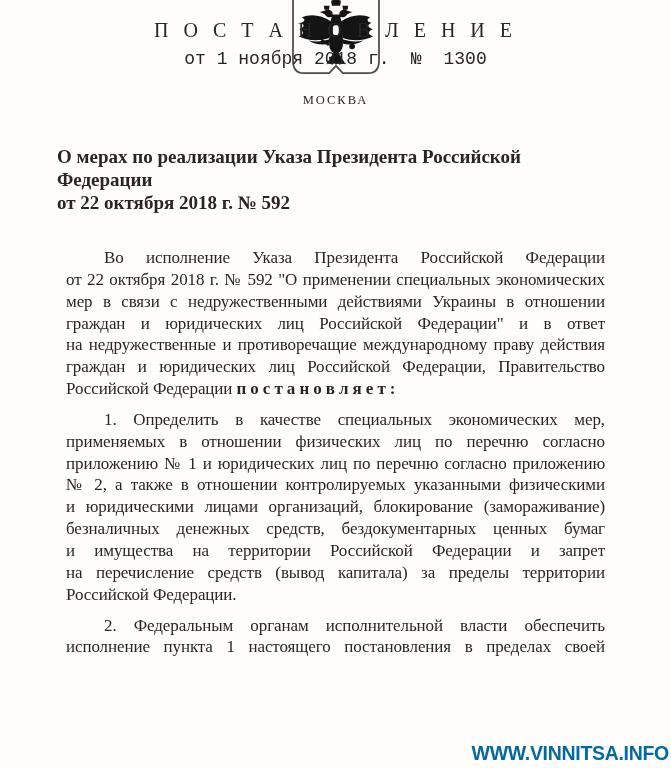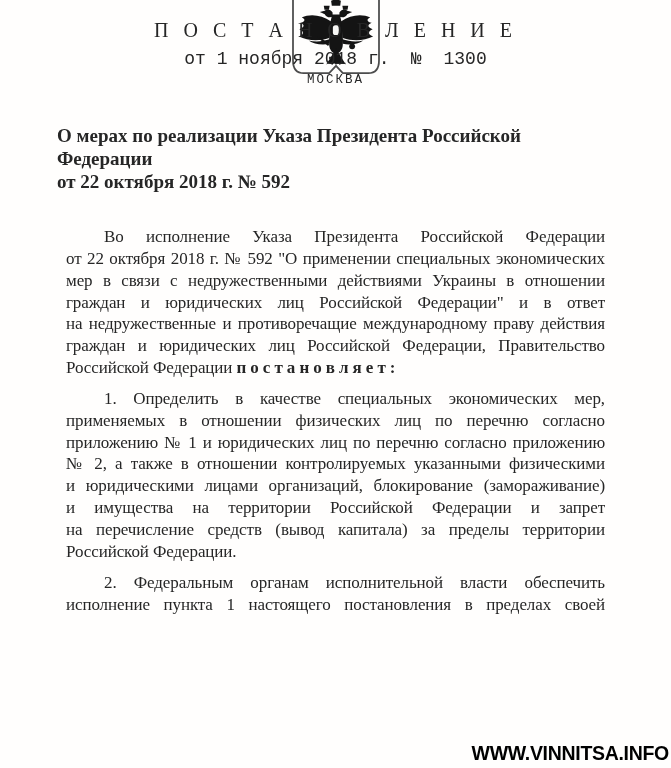--- a/index.html
+++ b/index.html
@@ -38,25 +38,24 @@
     letter-spacing:5px;
   }
   .date-line{
     margin-top:7px;
     text-align:center;
     font-size:18px;
     white-space:pre;
     font-family:Liberation Mono, monospace;
   }
   .city{
-    margin-top:4px;
+    margin-top:24px;
     text-align:center;
     font-size:12.5px;
     letter-spacing:2px;
-    font-family:Liberation Mono, monospace;
   }
   .doc-title{
     margin-top:37px;
     font-weight:bold;
     font-size:19px;
     line-height:23px;
   }
   .doc-body{
     margin-top:33px;
     font-size:17px;
@@ -136,25 +135,26 @@
           <div class="line just"><span>на недружественные и противоречащие международному праву действия</span></div>
           <div class="line just"><span>граждан и юридических лиц Российской Федерации, Правительство</span></div>
           <div class="line"><span>Российской Федерации </span><span class="b">п о с т а н о в л я е т :</span></div>
         </div>
         <div class="para">
           <div class="line just indent"><span>1. Определить в качестве специальных экономических мер,</span></div>
           <div class="line just"><span>применяемых в отношении физических лиц по перечню согласно</span></div>
           <div class="line just"><span>приложению № 1 и юридических лиц по перечню согласно приложению</span></div>
           <div class="line just"><span>№ 2, а также в отношении контролируемых указанными физическими</span></div>
           <div class="line just"><span>и юридическими лицами организаций, блокирование (замораживание)</span></div>
+          <div class="line just"><span>безналичных денежных средств, бездокументарных ценных бумаг</span></div>
           <div class="line just"><span>и имущества на территории Российской Федерации и запрет</span></div>
           <div class="line just"><span>на перечисление средств (вывод капитала) за пределы территории</span></div>
           <div class="line"><span>Российской Федерации.</span></div>
         </div>
         <div class="para">
           <div class="line just indent"><span>2. Федеральным органам исполнительной власти обеспечить</span></div>
           <div class="line just"><span>исполнение пункта 1 настоящего постановления в пределах своей</span></div>
         </div>
       </div>
   </div>
 
-  <div class="watermark" style="color: #000000;">WWW.VINNITSA.INFO</div>
+  <div class="watermark" style="color: #0369a1;">WWW.VINNITSA.INFO</div>
 </div>
 
 </body></html>

